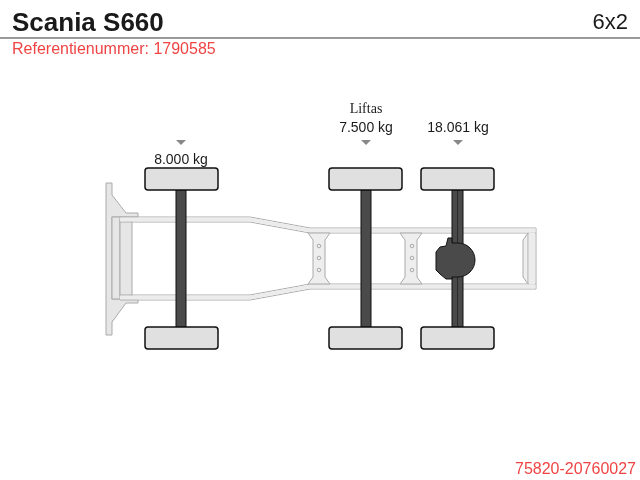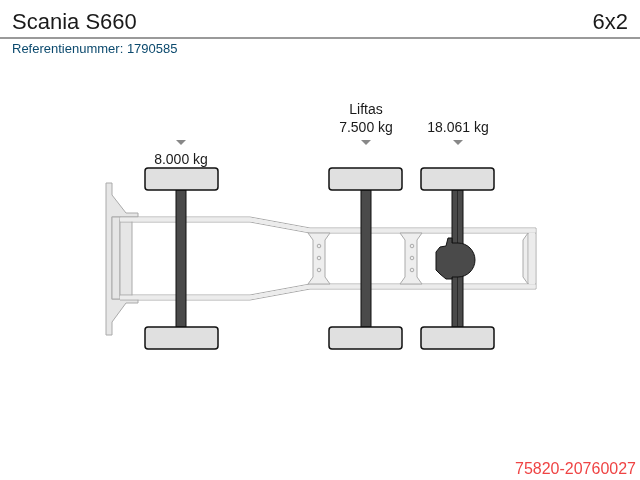--- a/index.html
+++ b/index.html
@@ -1,37 +1,37 @@
 <!DOCTYPE html>
 <html><head>
 <meta charset="utf-8">
 <style>
   html, body { margin: 0; padding: 0; background: #ffffff; }
   body { width: 640px; height: 480px; position: relative; overflow: hidden;
          font-family: "Liberation Sans", sans-serif; color: #1a1a1a; }
-  .title { position: absolute; left: 12px; top: 9px; font-size: 22px; line-height: 26px; }
+  .title { position: absolute; left: 12px; top: 9px; font-size: 26px; line-height: 26px; font-weight: bold; }
   .config { position: absolute; right: 12px; top: 9px; font-size: 22px; line-height: 26px; text-align: right; }
   .rule { position: absolute; left: 0; top: 37px; width: 640px; height: 2px; background: #9a9a9a; }
-  .ref { position: absolute; left: 12px; top: 42px; font-size: 13px; line-height: 14px; color: #0c4a6e; }
+  .ref { position: absolute; left: 12px; top: 42px; font-size: 16px; line-height: 14px; color: #ef4444; }
   .footer { position: absolute; right: 4px; top: 460px; font-size: 16px; color: #ef4444; text-align: right; }
   .axle-label { position: absolute; font-size: 14px; line-height: 16px; text-align: center; width: 120px; }
   .arrow { position: absolute; width: 0; height: 0; border-left: 5px solid transparent;
            border-right: 5px solid transparent; border-top: 5px solid #888; }
   svg.chassis { position: absolute; left: 0; top: 0; }
 </style>
 </head>
 <body>
 
 <div class="title">Scania S660</div>
 <div class="config">6x2</div>
 <div class="rule"></div>
 <div class="ref">Referentienummer: 1790585</div>
 
 <div class="axle-label" style="left:121px; top:119px;margin-top:32px;">8.000 kg</div>
-<div class="axle-label" style="left:306px; top:101px;">Liftas</div>
+<div class="axle-label" style="left:306px; top:101px;font-family:Liberation Serif, serif;">Liftas</div>
 <div class="axle-label" style="left:306px; top:119px;">7.500 kg</div>
 <div class="axle-label" style="left:398px; top:119px;">18.061 kg</div>
 
 <div class="arrow" style="left:176px; top:140px;"></div>
 <div class="arrow" style="left:361px; top:140px;"></div>
 <div class="arrow" style="left:453px; top:140px;"></div>
 
 <svg class="chassis" width="640" height="480" viewBox="0 0 640 480">
 
   <g fill="#e6e6e6" stroke="#aaaaaa" stroke-width="1">

